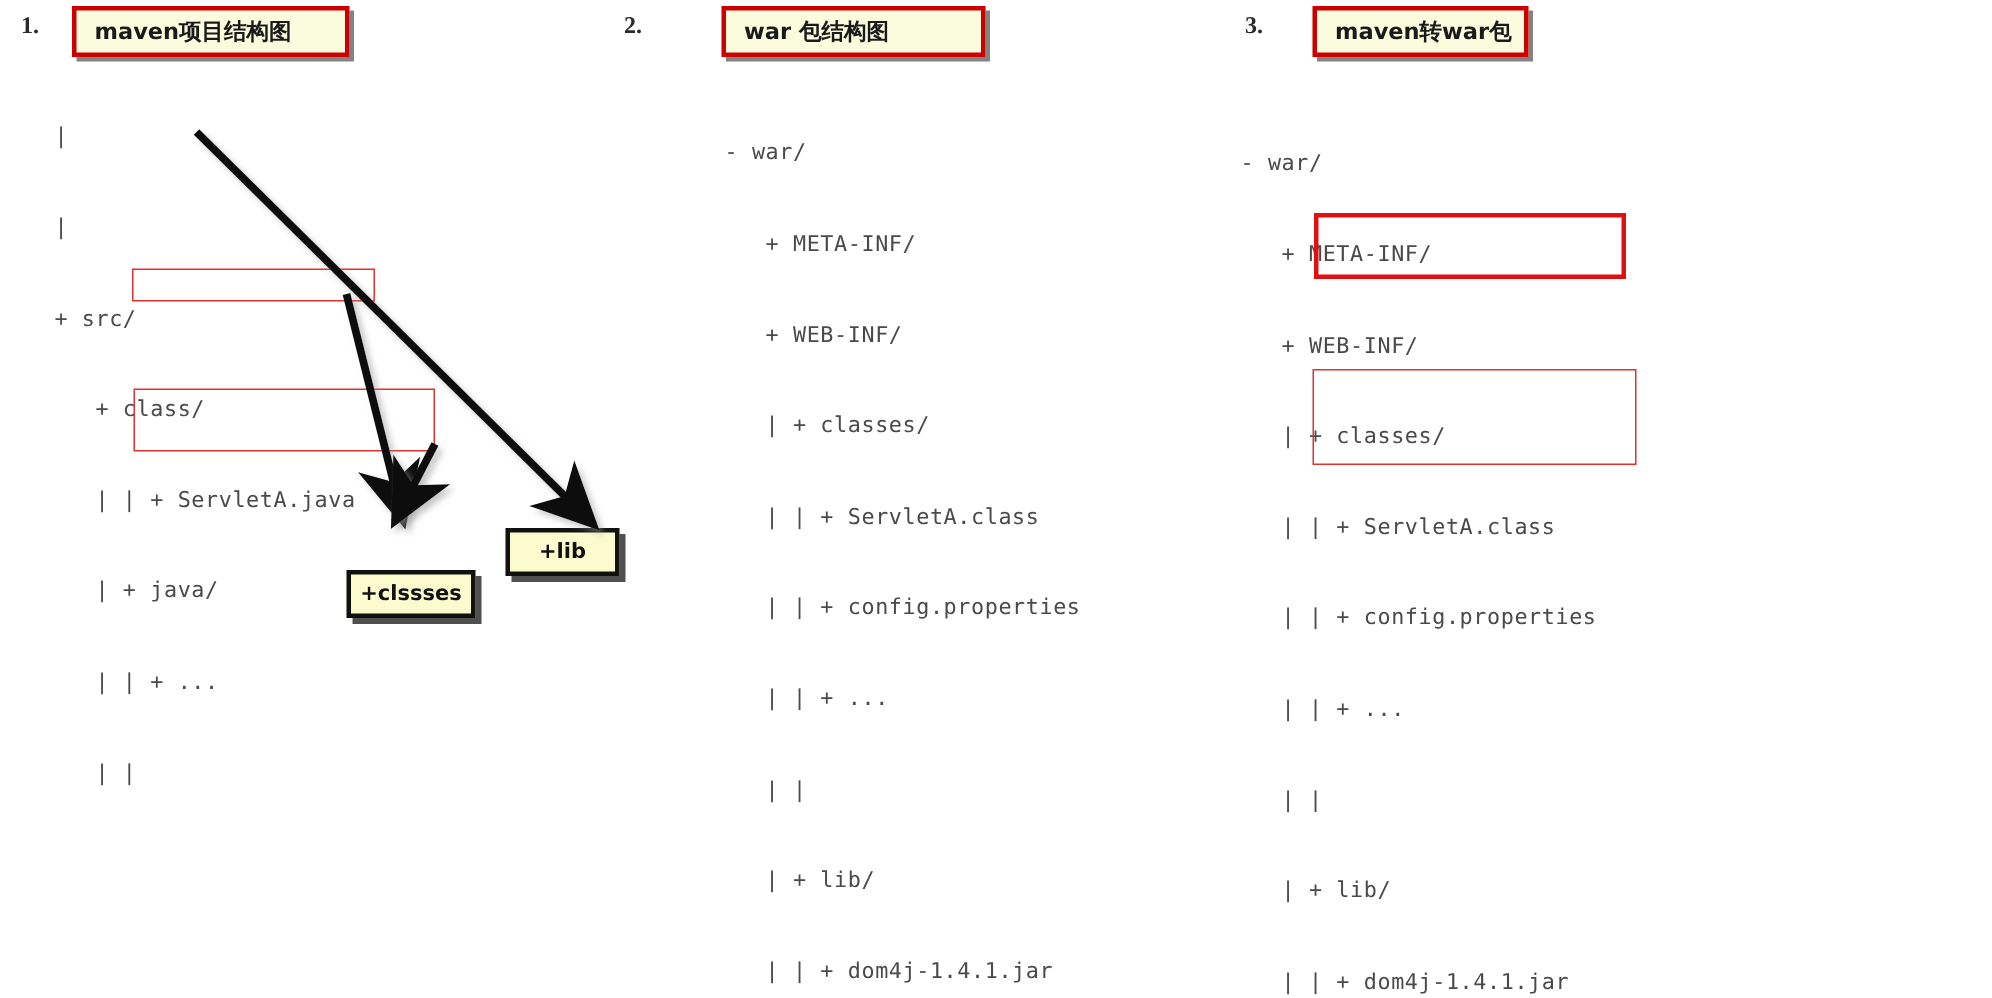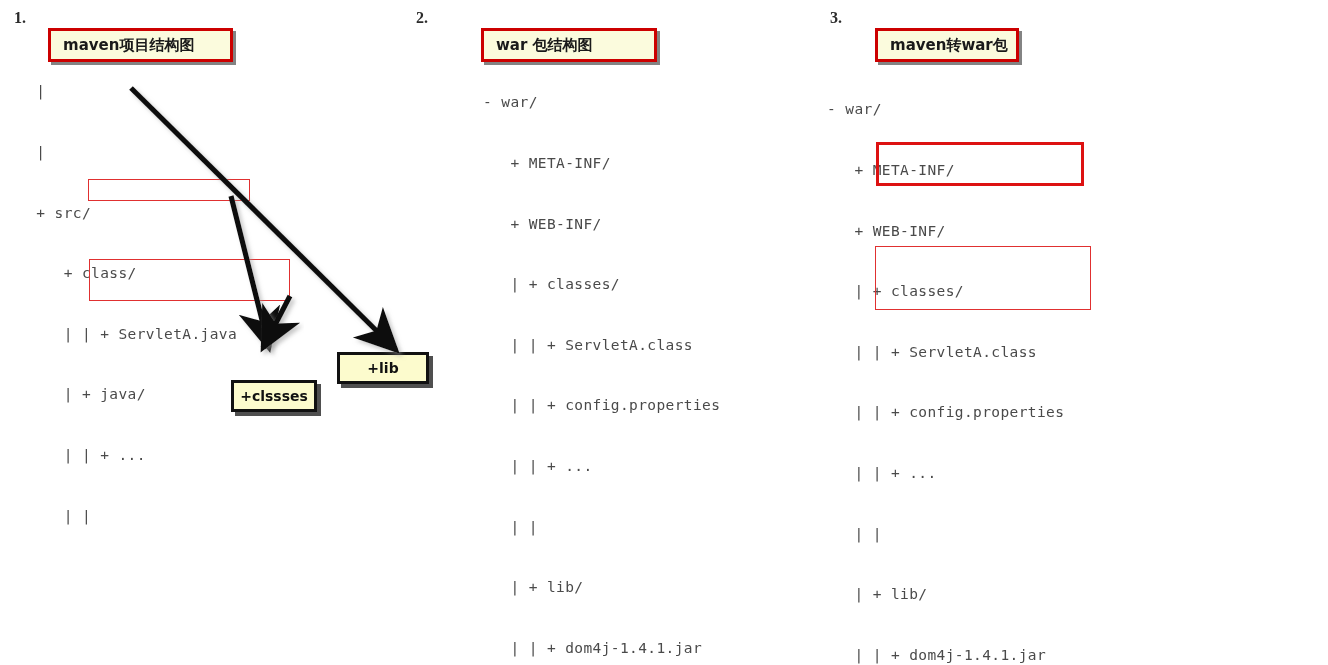--- a/index.html
+++ b/index.html
@@ -36,21 +36,20 @@
   .title-box {
     position: absolute;
     background: #fbfbdd;
     border: 3px solid #cc0000;
     box-shadow: 3px 3px 0 rgba(30,30,30,0.55);
     display: flex;
     align-items: center;
     padding: 0 12px;
     box-sizing: border-box;
     height: 34px;
-    margin-top: 24px;
   }
   .title-box span {
     font-family: "DejaVu Sans", sans-serif;
     font-size: 15px;
     font-weight: bold;
     color: #1a1a1a;
     white-space: nowrap;
   }
 
   
@@ -144,21 +143,21 @@
     
     
   </div>
 
   <div class="hl" style="left:88px; top:179px; width:162px; height:22px;"></div>
   <div class="hl" style="left:89px; top:259px; width:201px; height:42px;"></div>
 
   <div class="tgt-box" style="left:231px; top:352px; width:86px; height:32px;margin-top:28px;">
     <span>+clssses</span>
   </div>
-  <div class="tgt-box" style="left:337px; top:352px; width:92px; height:32px;">
+  <div class="tgt-box" style="left:337px; top:352px; width:76px; height:32px;">
     <span>+lib</span>
   </div>
 
   <div class="sec-num" style="left:416px; top:9px;">2.</div>
 
   <div class="title-box" style="left:481px; top:4px; width:176px;">
     <span>war 包结构图</span>
   </div>
 
   <div class="tree" style="left:483px; top:52px;">

